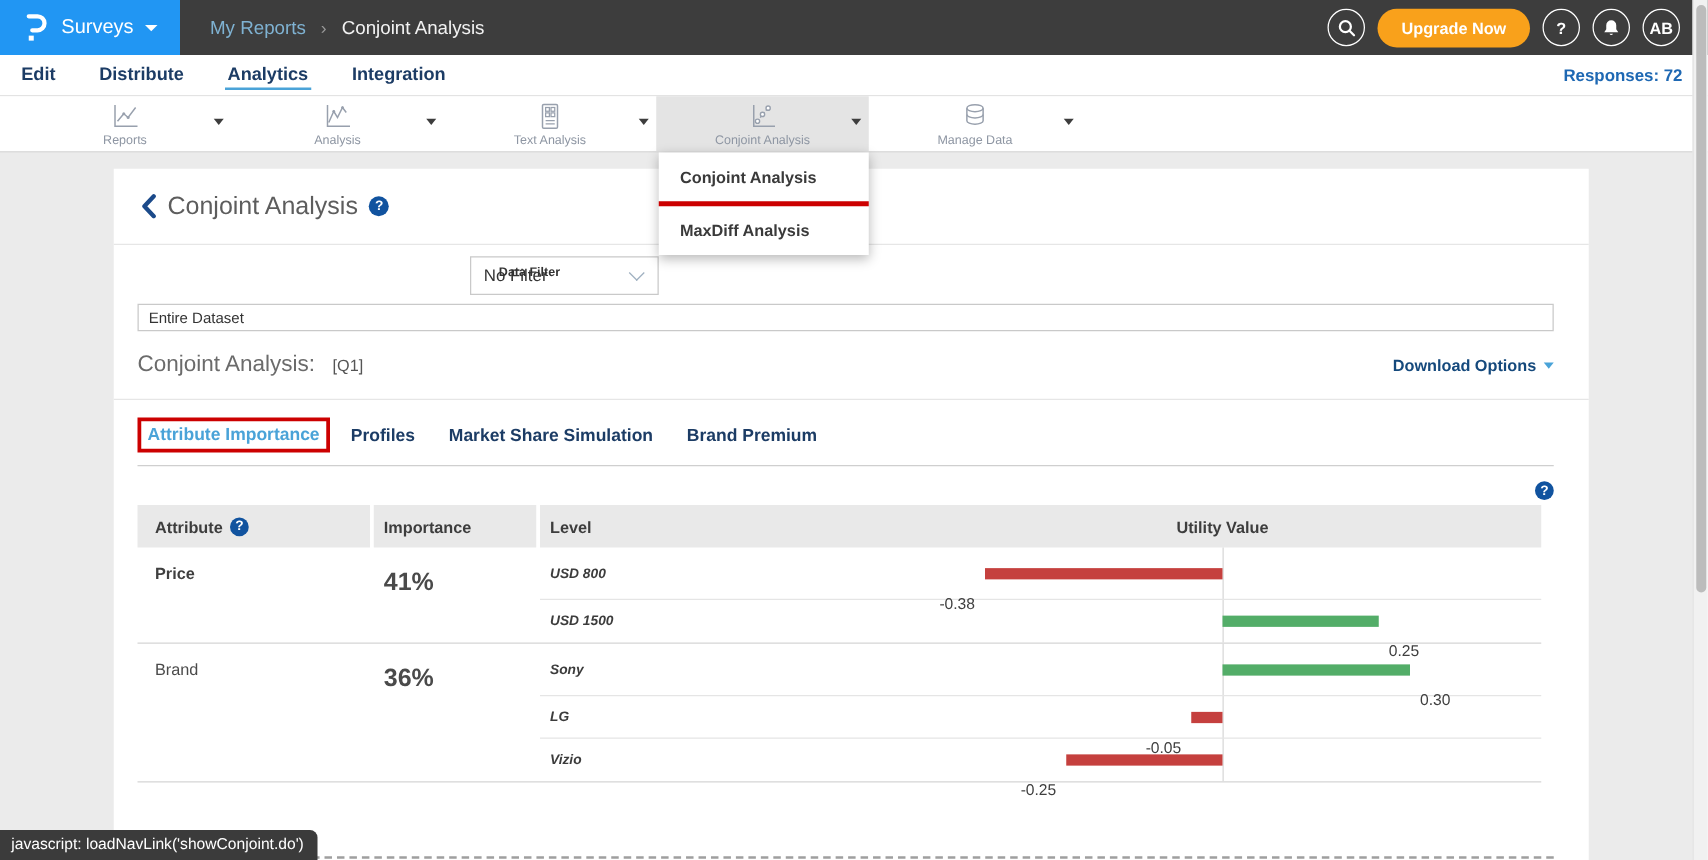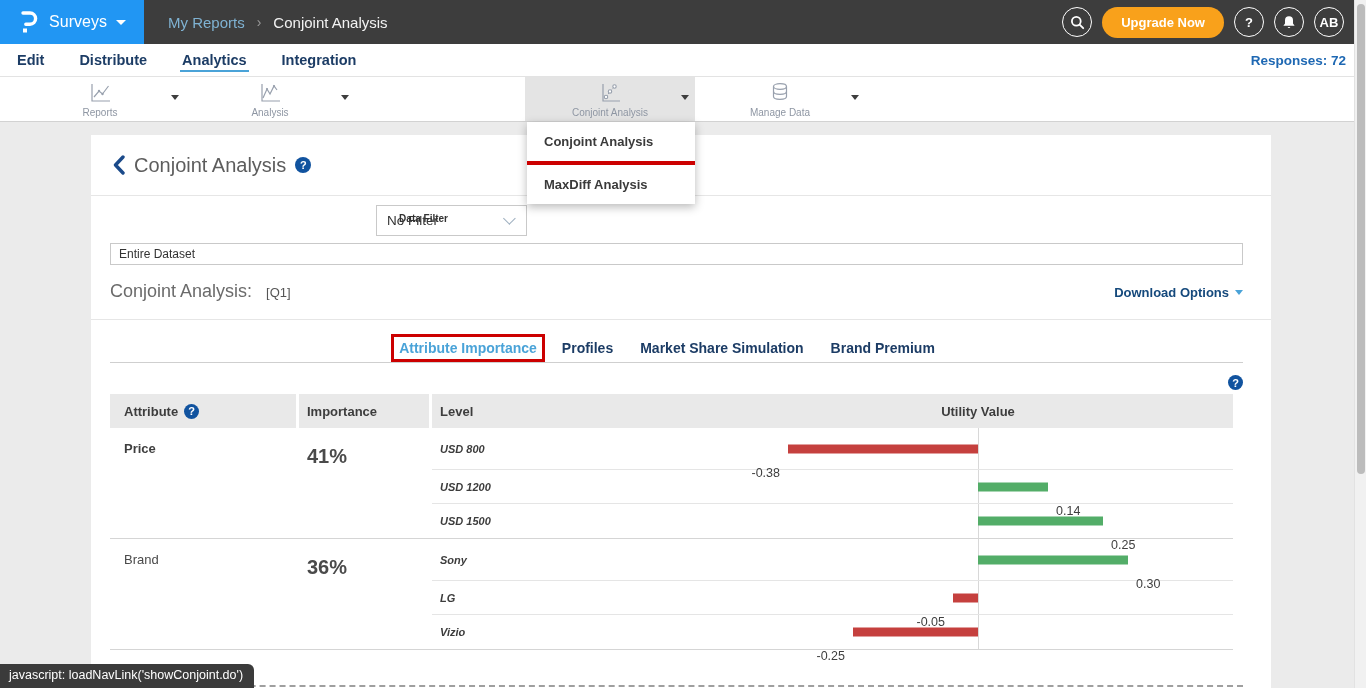--- a/index.html
+++ b/index.html
@@ -54,21 +54,21 @@
   .dataset-input { margin:7px 28px 0 19px; width:1133px; height:22px; border:1px solid #c9c9c9; font-family:"Liberation Sans",sans-serif; font-size:12px; color:#333; padding:0 8px; display:block; }
 
   .section-row { margin:16px 28px 0 19px; display:flex; align-items:baseline; }
   .section-title { font-size:18px; color:#6b6b6b; }
   .section-question { font-size:13px; color:#555; margin-left:14px; }
   .download { margin-left:auto; color:#15497c; font-size:13px; font-weight:700; cursor:pointer; display:flex; align-items:center; gap:6px; }
   .download .caret-down { border-top-color:#4aa3d8; border-left-width:4px; border-right-width:4px; border-top-width:5px; }
 
   .divider { margin-top:17px; border-bottom:1px solid #e6e6e6; }
 
-  .tabs-row { margin:19px 28px 0 19px; display:flex; align-items:center; border-bottom:1px solid #cfcfcf; padding-bottom:5px;justify-content:center; }
+  .tabs-row { margin:19px 28px 0 19px; display:flex; align-items:center; border-bottom:1px solid #cfcfcf; padding-bottom:15px; }
   .annotation-box { border:3px solid #cc0000; padding:2px 5px; margin:-5px 0; }
   .tab { font-size:14px; font-weight:700; color:#1c3c65; cursor:pointer; margin-right:27px; }
   .tab.active { color:#4aa3d8; margin-right:0; }
   .annotation-box + .tab { margin-left:17px; }
 
   .help-row { margin:12px 28px 0 19px; display:flex; justify-content:flex-end; }
   .help-row .q-icon { width:15px; height:15px; }
 
   
   .table { margin:4px 0 0 19px; width:1123px; }
@@ -170,20 +170,35 @@
   <div class="tool-group" style="left:185px;">
     <span class="tool-icon">
       <svg width="26" height="25" viewBox="0 0 26 25">
           <path d="M5 3 v17 h18" stroke="#98a0ad" stroke-width="1.2" fill="none"></path>
           <path d="M6 17 l4 -9 3 5 4 -8 3 4" stroke="#98a0ad" stroke-width="1.2" fill="none"></path>
           <circle cx="10" cy="8" r="1.1" fill="#98a0ad"></circle>
           <circle cx="17" cy="5" r="1.1" fill="#98a0ad"></circle>
         </svg>
     </span>
     <span class="tool-label">Analysis</span>
+    <span class="tool-caret"></span>
+  </div>
+  <div class="tool-group" style="left:355px;">
+    <span class="tool-icon">
+      <svg width="26" height="25" viewBox="0 0 26 25">
+          <rect x="7" y="2.5" width="12" height="19" rx="1" stroke="#98a0ad" stroke-width="1.2" fill="none"></rect>
+          <rect x="9.5" y="5" width="3" height="3" stroke="#98a0ad" stroke-width="1" fill="none"></rect>
+          <rect x="13.8" y="5" width="3" height="3" stroke="#98a0ad" stroke-width="1" fill="none"></rect>
+          <rect x="9.5" y="9.3" width="3" height="3" stroke="#98a0ad" stroke-width="1" fill="none"></rect>
+          <rect x="13.8" y="9.3" width="3" height="3" stroke="#98a0ad" stroke-width="1" fill="none"></rect>
+          <line x1="9.5" y1="15.5" x2="16.8" y2="15.5" stroke="#98a0ad" stroke-width="1"></line>
+          <line x1="9.5" y1="18" x2="16.8" y2="18" stroke="#98a0ad" stroke-width="1"></line>
+        </svg>
+    </span>
+    <span class="tool-label">Text Analysis</span>
     <span class="tool-caret"></span>
   </div>
   <div class="tool-group active" style="left:525px;">
     <span class="tool-icon">
       <svg width="26" height="25" viewBox="0 0 26 25">
           <path d="M6 3 v17 h17" stroke="#98a0ad" stroke-width="1.2" fill="none"></path>
           <path d="M9 16 l4 -5.5 4.5 -5" stroke="#98a0ad" stroke-width="1" fill="none" stroke-dasharray="2 1.6"></path>
           <circle cx="9" cy="16" r="1.7" stroke="#98a0ad" stroke-width="1.1" fill="#fff"></circle>
           <circle cx="13" cy="10.5" r="1.7" stroke="#98a0ad" stroke-width="1.1" fill="#fff"></circle>
           <circle cx="17.5" cy="5.5" r="1.7" stroke="#98a0ad" stroke-width="1.1" fill="#fff"></circle>
@@ -274,25 +289,20 @@
           <div class="t-attr">Price</div>
           <div class="t-imp">41%</div>
           <div class="t-levels">
             <div class="t-axis"></div>
             <div class="t-level-row first">
               <span class="level-name">USD 800</span>
               <div class="bar neg" style="width: 190px; left: 356px;"></div>
               <span class="bar-label" style="right: 453px;">-0.38</span>
             </div>
             <div class="t-level-row">
-              <span class="level-name">USD 1200</span>
-              <div class="bar pos" style="width: 70px; left: 546px;"></div>
-              <span class="bar-label" style="left: 624px;">0.14</span>
-            </div>
-            <div class="t-level-row">
               <span class="level-name">USD 1500</span>
               <div class="bar pos" style="width: 125px; left: 546px;"></div>
               <span class="bar-label" style="left: 679px;">0.25</span>
             </div>
           </div>
         </div>
         <div class="t-group">
           <div class="t-attr">Brand</div>
           <div class="t-imp">36%</div>
           <div class="t-levels">

